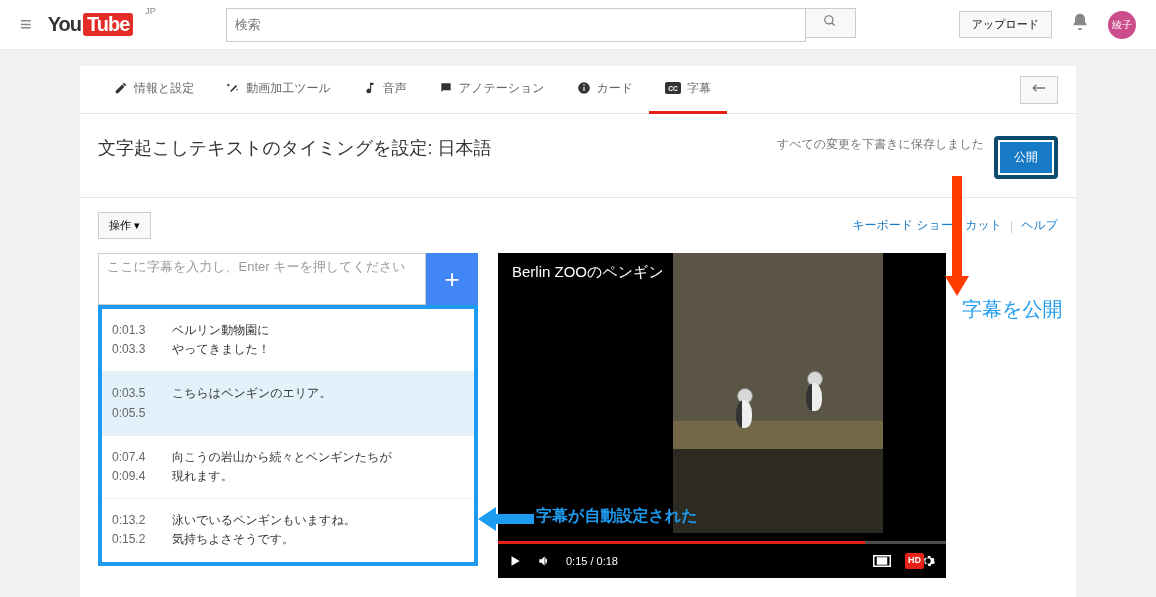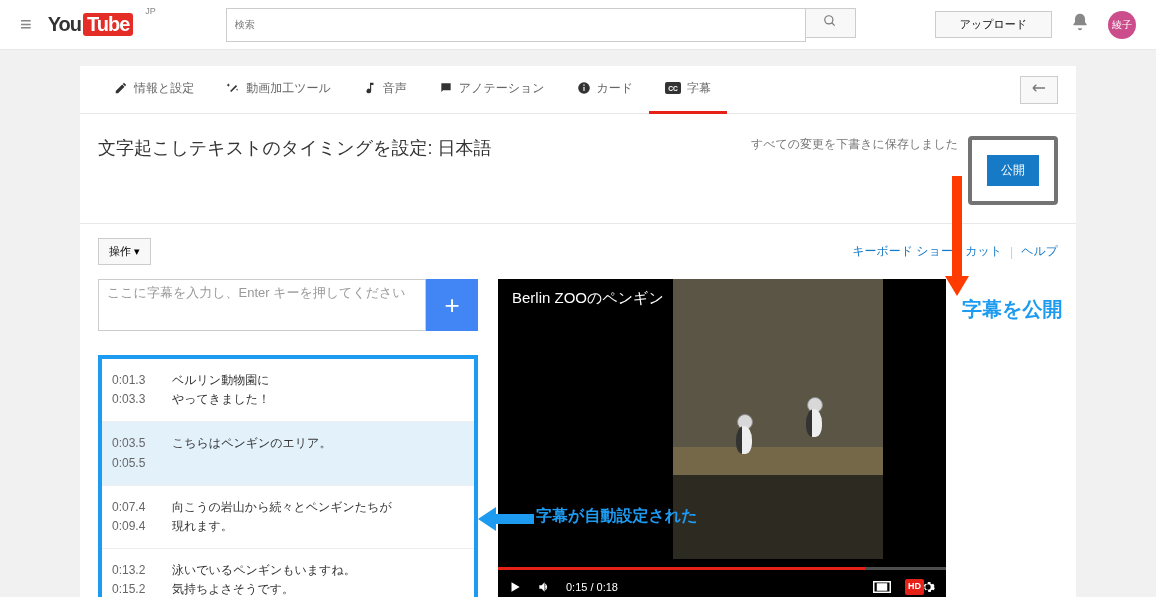--- a/index.html
+++ b/index.html
@@ -4,70 +4,70 @@
 <style>
 *{box-sizing:border-box;margin:0;padding:0;font-family:Arial,"Hiragino Kaku Gothic ProN","メイリオ",sans-serif}
 body{background:#f1f1f1;color:#333}
 .topbar{background:#fff;height:50px;display:flex;align-items:center;padding:0 20px;border-bottom:1px solid #e8e8e8}
 .menu-icon{font-size:20px;color:#888;margin-right:16px;cursor:pointer}
 .logo{display:flex;align-items:center;margin-right:8px}
 .logo-text1{font-weight:bold;font-size:20px;letter-spacing:-1px}
 .logo-tube{background:#e52d27;color:#fff;font-weight:bold;font-size:20px;padding:0 4px;border-radius:3px;margin-left:2px;letter-spacing:-1px}
 .logo-jp{font-size:9px;color:#888;margin-left:4px;align-self:flex-start;margin-top:6px}
 .search-wrap{display:flex;margin-left:70px}
-.search-input{width:580px;height:30px;border:1px solid #ccc;padding:16px 8px;font-size:10px;color:#999}
+.search-input{width:580px;height:30px;border:1px solid #ccc;padding:16px 8px;font-size:13px;color:#999}
 .search-btn{width:50px;height:30px;border:1px solid #ccc;border-left:none;background:#f8f8f8;cursor:pointer;color:#888;display:flex;align-items:center;justify-content:center}
 .topbar-right{margin-left:auto;display:flex;align-items:center;gap:18px}
-.upload-btn{border:1px solid #ccc;background:#f8f8f8;padding:5px 24px;font-size:11px;cursor:pointer}
+.upload-btn{border:1px solid #ccc;background:#f8f8f8;padding:5px 12px;font-size:11px;cursor:pointer}
 .bell-icon{font-size:20px;color:#888;cursor:pointer}
 .avatar{width:28px;height:28px;border-radius:50%;background:#cc4d8c;color:#fff;display:flex;align-items:center;justify-content:center;font-size:10px;cursor:pointer}
 .main{max-width:996px;margin:16px auto;background:#fff;padding-bottom:20px}
 .tabs{display:flex;align-items:center;padding:0 18px;border-bottom:1px solid #e8e8e8;height:48px}
 .tab{display:flex;align-items:center;gap:6px;padding:0 16px;height:48px;font-size:12px;color:#666;cursor:pointer;border-bottom:3px solid transparent}
 .tab.active{border-bottom-color:#e62117}
 .tab-icon{display:inline-flex;align-items:center;justify-content:center}
 .back-btn{margin-left:auto;border:1px solid #ccc;background:#f8f8f8;width:38px;height:28px;cursor:pointer;color:#888;display:flex;align-items:center;justify-content:center}
 .title-row{display:flex;align-items:flex-start;padding:22px 18px 18px;border-bottom:1px solid #e8e8e8}
 .page-title{font-size:18px;font-weight:normal}
 .save-text{margin-left:auto;font-size:12px;color:#777;margin-right:10px}
 .publish-btn{background:#167ac6;color:#fff;border:none;padding:7px 14px;font-size:12px;cursor:pointer}
-.pub-box{border:4px solid #737373;border-radius:4px;padding:15px}
+.pub-box{border:4px solid #0c4a6e;border-radius:4px;padding:2px}
 .toolbar-row{display:flex;align-items:center;padding:14px 18px}
 .actions-btn{border:1px solid #ccc;background:#f8f8f8;padding:5px 10px;font-size:11px;cursor:pointer}
 .shortcut-link{margin-left:auto;color:#167ac6;font-size:12px;cursor:pointer}
 .divider-pipe{margin:0 8px;color:#ccc;font-size:12px}
 .help-link{color:#167ac6;font-size:12px;cursor:pointer}
 .editor-row{display:flex;padding:0 18px;gap:20px}
 .left-panel{width:380px}
 .input-row{display:flex}
 .subtitle-input{flex:1;border:1px solid #ccc;height:52px;padding:4px 8px;font-size:13px;resize:none}
 .subtitle-input::placeholder{color:#999}
 .add-btn{width:52px;height:52px;background:#4285f4;border:none;color:#fff;font-size:26px;cursor:pointer}
-.subtitle-list{border:4px solid #1d9bf0;margin-top:24px}
+.subtitle-list{border:4px solid #1d9bf0;margin-top:0}
 .sub-item{display:flex;padding:12px 10px;font-size:12px;border-bottom:1px solid #eee}
 .sub-item.selected{background:#e3f1fb}
 .sub-times{width:60px;color:#666;line-height:1.6}
 .sub-text{flex:1;line-height:1.6}
 .video-panel{flex:1;position:relative}
 .video-box{background:#000;width:448px;height:325px;position:relative;overflow:hidden}
 .video-title-overlay{position:absolute;top:10px;left:14px;color:#fff;font-size:15px}
 .video-scene{position:absolute;left:175px;top:0;width:210px;height:280px;background:linear-gradient(#5a5545 0%,#5a5545 60%,#756849 60%,#756849 70%,#2d2a22 70%)}
 .penguin{position:absolute;width:22px;height:45px}
 .penguin::before{content:"";position:absolute;width:14px;height:14px;border-radius:50%;background:#d8d8d8;left:4px;top:0;border:1px solid #888}
 .penguin::after{content:"";position:absolute;width:16px;height:28px;border-radius:50% 50% 40% 40%;background:linear-gradient(90deg,#333 0%,#333 40%,#eee 40%);left:3px;top:12px}
 .p1{left:60px;top:135px}
 .p2{left:130px;top:118px}
 .controls{position:absolute;bottom:0;left:0;right:0;height:34px;display:flex;align-items:center;padding:0 10px;gap:14px;color:#fff;font-size:11px;background:linear-gradient(transparent,rgba(0,0,0,0.6))}
 .progress{position:absolute;bottom:34px;left:0;right:0;height:3px;background:rgba(255,255,255,0.3)}
 .progress-fill{height:100%;width:82%;background:#e62117}
 .ctrl-icon{cursor:pointer;display:inline-flex}
 .ctrl-right{margin-left:auto;display:flex;align-items:center;gap:14px}
 .hd-badge{background:#e62117;color:#fff;font-size:9px;padding:2px 3px;border-radius:2px;font-weight:bold}
 .annotation-arrow-down{position:absolute;left:945px;top:176px;pointer-events:none}
-.annotation-label-1{position:absolute;left:962px;top:296px;color:#1d9bf0;font-size:20px;font-weight:bold;pointer-events:none}
+.annotation-label-1{position:absolute;left:962px;top:296px;color:#1d9bf0;font-size:20px;font-weight:normal;pointer-events:none}
 .annotation-arrow-left{position:absolute;left:478px;top:507px;pointer-events:none}
 .annotation-label-2{position:absolute;left:536px;top:506px;color:#1d9bf0;font-size:16px;font-weight:bold;pointer-events:none}
 .page-wrap{position:relative}
 </style>
 </head>
 <body>
 
 <div class="page-wrap">
 
 <div class="topbar">

